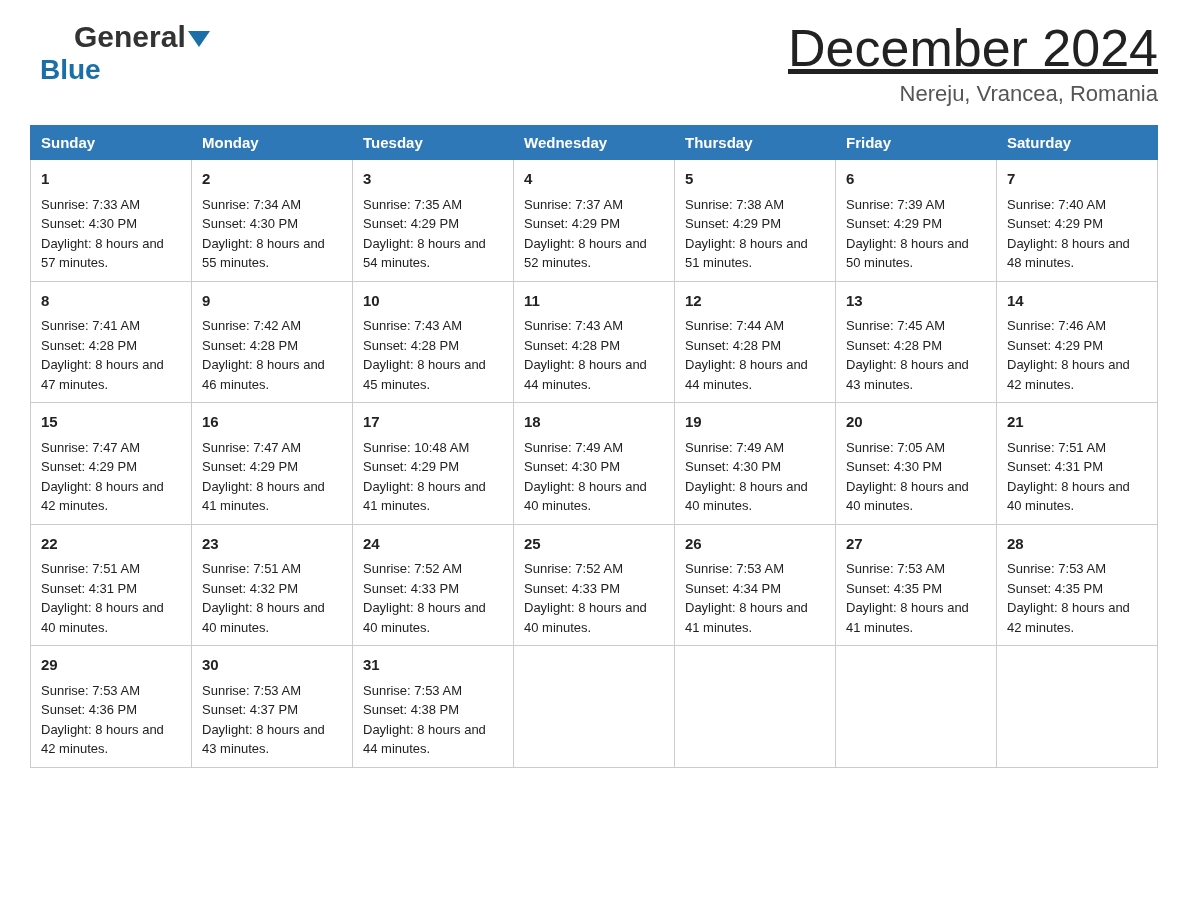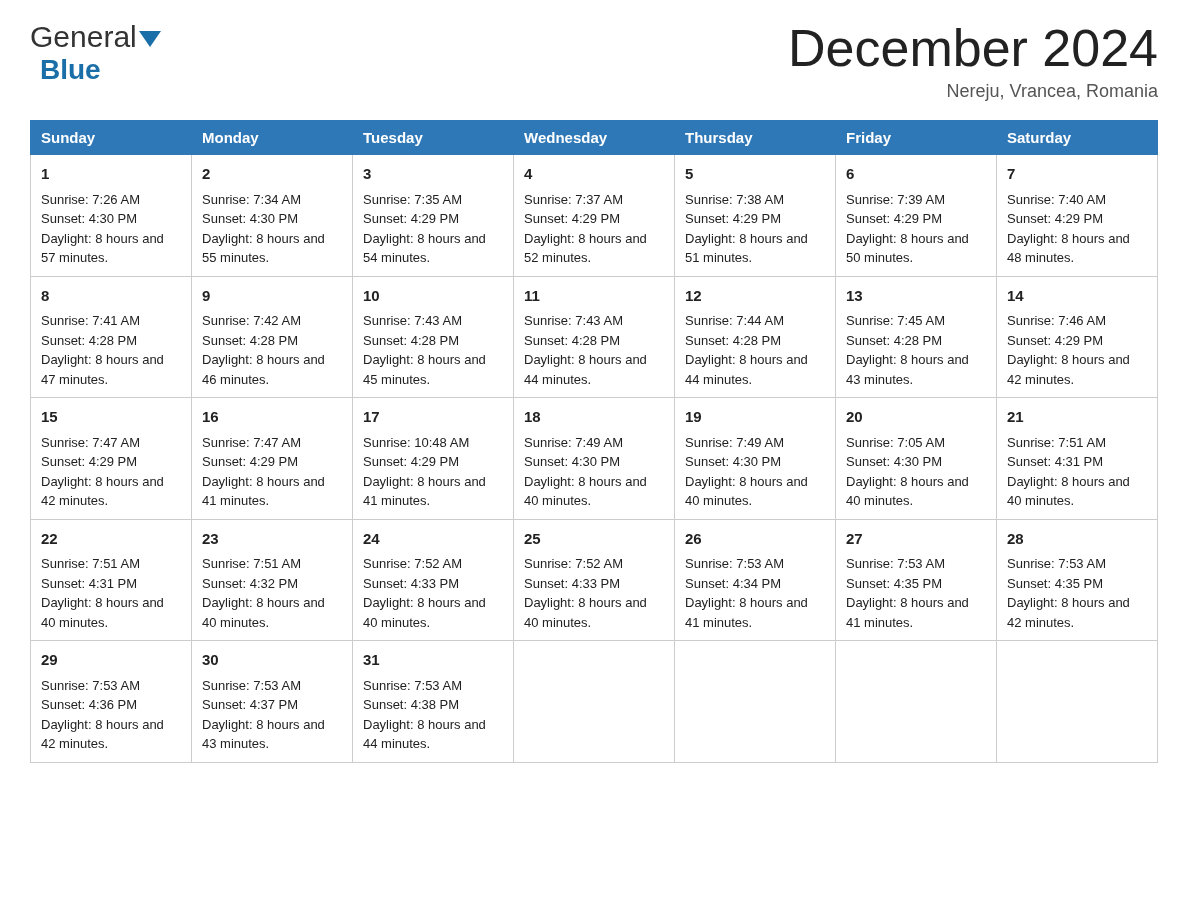--- a/index.html
+++ b/index.html
@@ -23,23 +23,24 @@
       align-items: flex-start;
     }
     .title-block {
       text-align: right;
     }
     .calendar-title {
       font-size: 52px;
       font-weight: 300;
       color: #222;
       line-height: 1.1;
+      text-decoration: underline;
     }
     .calendar-subtitle {
-      font-size: 18px;
+      font-size: 22px;
       color: #555;
       margin-top: 4px;
     }
     table {
       width: 100%;
       border-collapse: collapse;
       table-layout: fixed;
     }
     thead tr th {
       background-color: #2e78b7;
@@ -65,22 +66,23 @@
       margin-bottom: 4px;
     }
     tbody tr:last-child td {
       height: auto;
     }
     
     .logo-line1 {
       display: flex;
       align-items: center;
       font-size: 30px;
-      font-weight: normal;
+      font-weight: bold;
       color: #333;
+      margin-left: 44px;
     }
     .logo-line1 .general {
       color: #333;
     }
     .logo-line2 {
       color: #1a6fa8;
       font-size: 28px;
       font-weight: bold;
       margin-left: 10px;
     }
@@ -123,21 +125,21 @@
       <th>Wednesday</th>
       <th>Thursday</th>
       <th>Friday</th>
       <th>Saturday</th>
     </tr>
   </thead>
   <tbody id="calendar-body">
   <tr>
         <td>
           <span class="day-num">1</span>
-          <span>Sunrise: 7:26 AM</span><br>
+          <span>Sunrise: 7:33 AM</span><br>
           <span>Sunset: 4:30 PM</span><br>
           <span>Daylight: 8 hours and 57 minutes</span>.
         </td>
         <td>
           <span class="day-num">2</span>
           <span>Sunrise: 7:34 AM</span><br>
           <span>Sunset: 4:30 PM</span><br>
           <span>Daylight: 8 hours and 55 minutes</span>.
         </td>
         <td>

